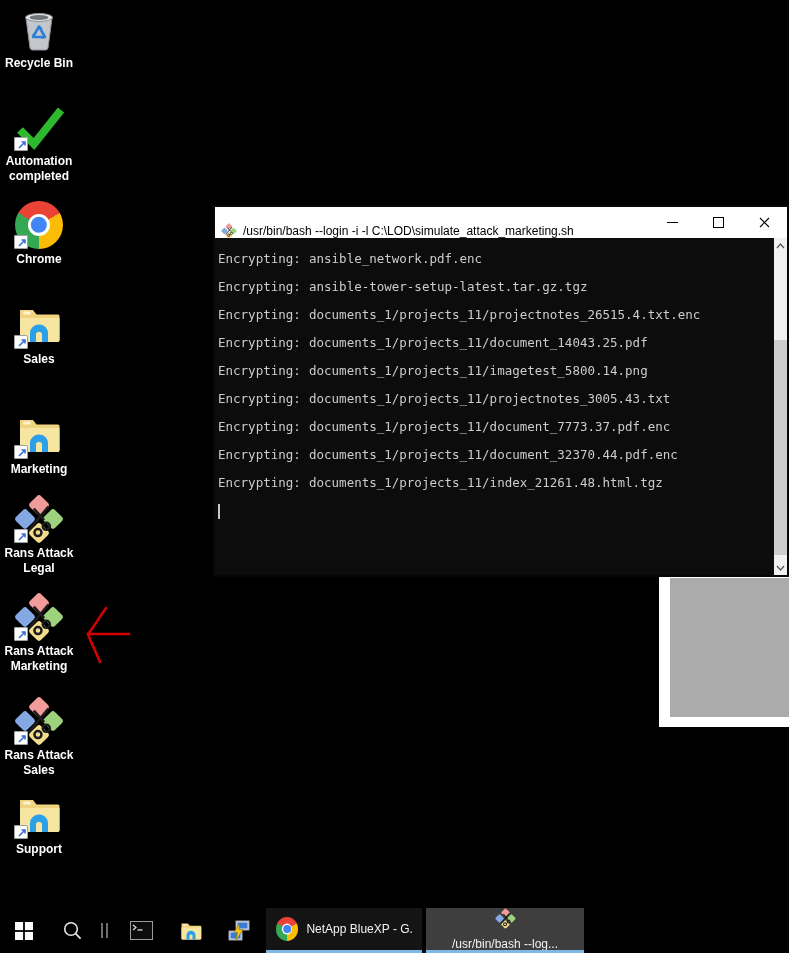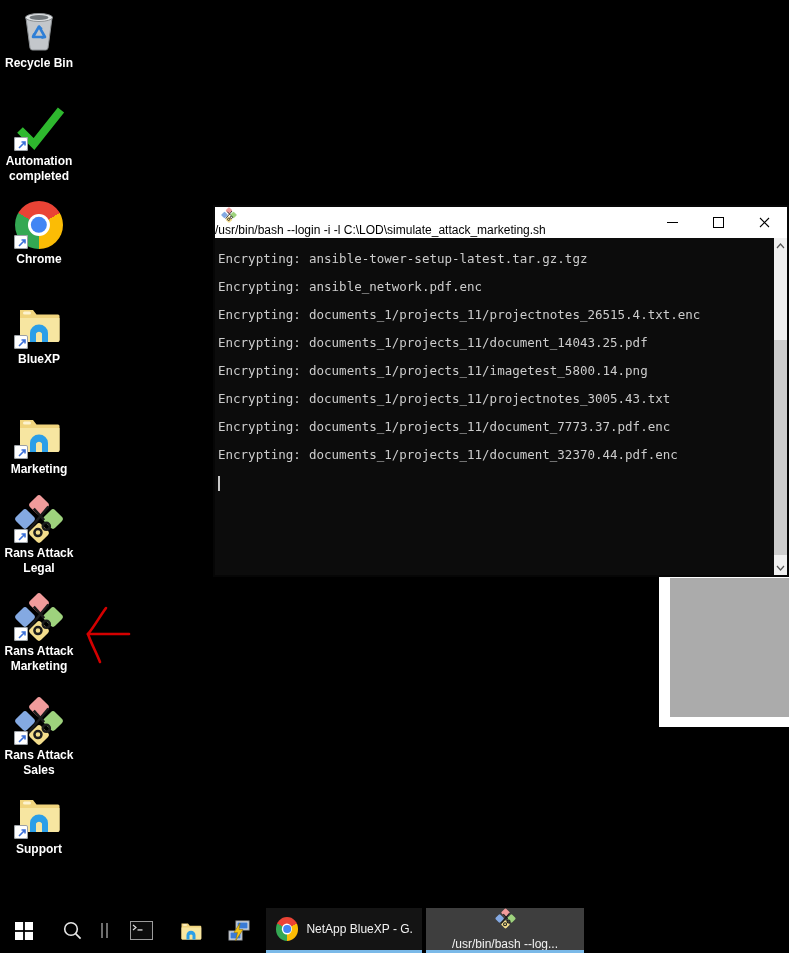--- a/index.html
+++ b/index.html
@@ -10,21 +10,21 @@
   .dicon{position:absolute;left:0;width:78px;text-align:center;cursor:default;font-weight:bold;}
   .dicon .ic{position:relative;width:56px;height:50px;margin:0 auto;display:flex;align-items:center;justify-content:center;}
   .dicon .lbl{margin-top:2px;font-size:12px;color:#fff;line-height:1.22;
               text-shadow:1px 1px 2px #000,0 0 3px #000;word-wrap:break-word;padding:0 1px;}
   .shortcut{position:absolute;left:3px;bottom:1px;width:14px;height:14px;background:#fff;
             border-radius:2px;box-shadow:0 0 0 1px #9aa0a6 inset;display:flex;align-items:center;justify-content:center;}
 
   
   .term{position:absolute;left:213px;top:205px;width:576px;height:372px;
         border:2px solid #060606;box-sizing:border-box;background:#0c0c0c;}
-  .term-titlebar{height:48px;background:#fff;display:flex;align-items:flex-start;position:relative;flex-direction:column;}
+  .term-titlebar{height:48px;background:#fff;display:flex;align-items:center;position:relative;}
   .term-title-icon{margin:0 6px 0 6px;display:flex;}
   .term-title-text{font-size:12px;color:#000;white-space:nowrap;overflow:hidden;}
   .term-controls{position:absolute;right:0;top:0;height:31px;display:flex;}
   .term-ctl{width:46px;height:31px;display:flex;align-items:center;justify-content:center;}
   .glyph-min{width:11px;height:1px;background:#000;}
   .glyph-max{width:9px;height:9px;border:1px solid #000;}
   .term-body{position:absolute;left:0;top:31px;right:0;bottom:0;background:#0c0c0c;overflow:hidden;}
   .term-text{position:absolute;left:0;top:0;right:13px;bottom:0;padding:7px 0 0 3px;
              font-family:"DejaVu Sans Mono","Liberation Mono",monospace;font-size:12.5px;color:#cccccc;}
   .tline{height:28px;line-height:28px;white-space:nowrap;}
@@ -139,21 +139,21 @@
   <div class="ic">
     <svg width="48" height="44" viewBox="0 0 48 44">
         <use href="#g-folder"></use>
       </svg>
     <span class="shortcut">
       <svg width="13" height="13" viewBox="0 0 13 13">
           <use href="#g-shortcut-arrow"></use>
         </svg>
       </span>
   </div>
-  <div class="lbl">BlueXP</div>
+  <div class="lbl">Sales</div>
 </div>
 
 <div class="dicon" style="top:410px">
   <div class="ic">
     <svg width="48" height="44" viewBox="0 0 48 44">
         <use href="#g-folder"></use>
       </svg>
     <span class="shortcut">
       <svg width="13" height="13" viewBox="0 0 13 13">
           <use href="#g-shortcut-arrow"></use>
@@ -240,28 +240,29 @@
         </span>
       <span class="term-ctl">
         <svg width="11" height="11" viewBox="0 0 11 11">
           <path d="M1 1 L10 10 M10 1 L1 10" stroke="#000" stroke-width="1.1"></path>
           </svg>
       </span>
     </div>
   </div>
   <div class="term-body">
     <div class="term-text">
+      <div class="tline"><span class="tprefix">Encrypting:</span><span>ansible_network.pdf.enc</span></div>
       <div class="tline"><span class="tprefix">Encrypting:</span><span>ansible-tower-setup-latest.tar.gz.tgz</span></div>
-      <div class="tline"><span class="tprefix">Encrypting:</span><span>ansible_network.pdf.enc</span></div>
       <div class="tline"><span class="tprefix">Encrypting:</span><span>documents_1/projects_11/projectnotes_26515.4.txt.enc</span></div>
       <div class="tline"><span class="tprefix">Encrypting:</span><span>documents_1/projects_11/document_14043.25.pdf</span></div>
       <div class="tline"><span class="tprefix">Encrypting:</span><span>documents_1/projects_11/imagetest_5800.14.png</span></div>
       <div class="tline"><span class="tprefix">Encrypting:</span><span>documents_1/projects_11/projectnotes_3005.43.txt</span></div>
       <div class="tline"><span class="tprefix">Encrypting:</span><span>documents_1/projects_11/document_7773.37.pdf.enc</span></div>
       <div class="tline"><span class="tprefix">Encrypting:</span><span>documents_1/projects_11/document_32370.44.pdf.enc</span></div>
+      <div class="tline"><span class="tprefix">Encrypting:</span><span>documents_1/projects_11/index_21261.48.html.tgz</span></div>
       <div class="cursor"></div>
     </div>
     <div class="term-scroll">
       <span class="sc-arrow sc-up">
         <svg width="9" height="6" viewBox="0 0 9 6">
             <path d="M1 5 L4.5 1 L8 5" stroke="#555" fill="none" stroke-width="1.2"></path>
           </svg>
         </span>
       <span class="sc-thumb"></span>
       <span class="sc-arrow sc-down">

